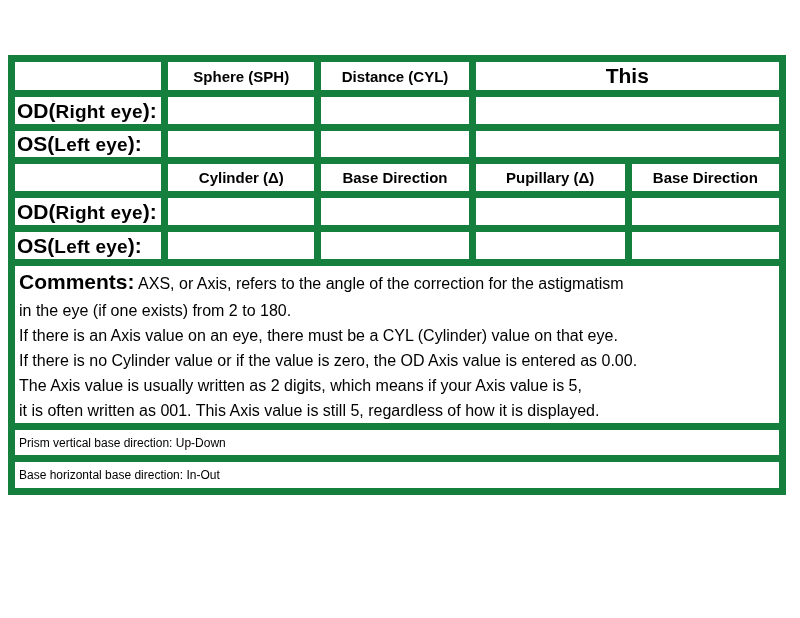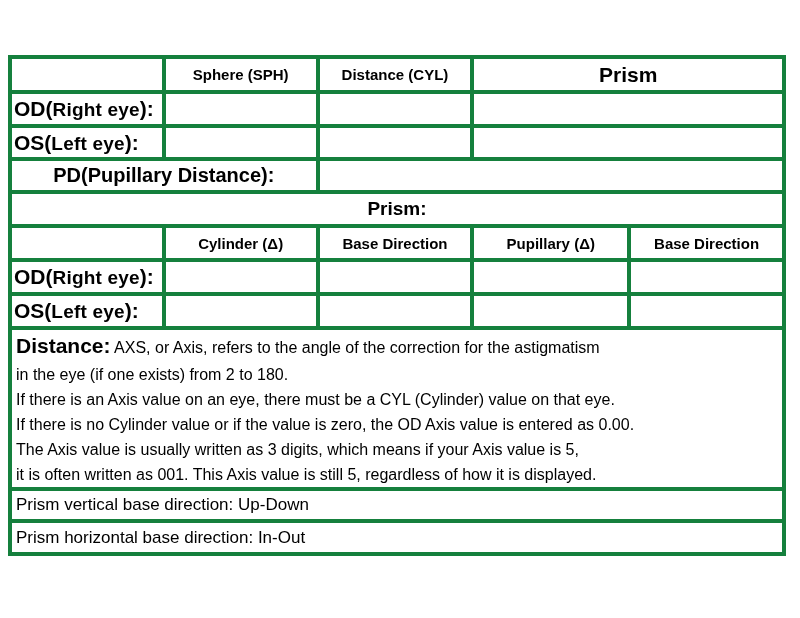--- a/index.html
+++ b/index.html
@@ -18,21 +18,21 @@
     position: absolute;
     left: 8px;
     top: 55px;
     width: 778px;
     border-collapse: collapse;
     border: 4px solid #000000;
     table-layout: fixed;
     background: #ffffff;
   }
   td {
-    border: 4px solid #15803d;
+    border: 7px solid #15803d;
     padding: 0;
     vertical-align: middle;
     overflow: hidden;
   }
   .col-hdr {
     font-weight: bold;
     font-size: 15px;
     text-align: center;
     white-space: nowrap;
   }
@@ -71,21 +71,21 @@
     white-space: nowrap;
   }
   .c-label {
     font-weight: bold;
     font-size: 21px;
   }
   .c-line {
     white-space: nowrap;
   }
   .footer-cell {
-    font-size: 17px;
+    font-size: 12px;
     padding-left: 4px;
     white-space: nowrap;
   }
 </style>
 </head>
 <body>
 
 <table class="rx-table">
   <colgroup>
     <col style="width:153px">
@@ -93,45 +93,38 @@
     <col style="width:154px">
     <col style="width:156px">
     <col style="width:154px">
   </colgroup>
 
   <tbody>
       <tr style="height:35px">
     <td></td>
     <td class="col-hdr">Sphere (SPH)</td>
     <td class="col-hdr">Distance (CYL)</td>
-    <td class="col-hdr axis-hdr" colspan="2">Prism</td>
+    <td class="col-hdr axis-hdr" colspan="2">This</td>
   </tr>
 
   <tr style="height:34px">
     <td class="eye-label"><span>OD(</span><span class="eye-small">Right eye</span><span>):</span></td>
     <td></td>
     <td></td>
     <td colspan="2"></td>
   </tr>
 
   <tr style="height:33px">
     <td class="eye-label"><span>OS(</span><span class="eye-small">Left eye</span><span>):</span></td>
     <td></td>
     <td></td>
     <td colspan="2"></td>
   </tr>
 
-  <tr style="height:33px">
-    <td class="pd-label" colspan="2">PD(Pupillary Distance):</td>
-    <td colspan="3"></td>
-  </tr>
 
-  <tr style="height:34px">
-    <td class="prism-title" colspan="5">Prism:</td>
-  </tr>
 
   <tr style="height:34px">
     <td></td>
     <td class="col-hdr">Cylinder (Δ)</td>
     <td class="col-hdr">Base Direction</td>
     <td class="col-hdr">Pupillary (Δ)</td>
     <td class="col-hdr">Base Direction</td>
   </tr>
 
   <tr style="height:34px">
@@ -145,29 +138,29 @@
   <tr style="height:34px">
     <td class="eye-label"><span>OS(</span><span class="eye-small">Left eye</span><span>):</span></td>
     <td></td>
     <td></td>
     <td></td>
     <td></td>
   </tr>
 
   <tr style="height:158px">
     <td class="comments-cell" colspan="5">
-      <div class="c-first"><span class="c-label">Distance:</span><span> AXS, or Axis, refers to the angle of the correction for the astigmatism</span></div>
+      <div class="c-first"><span class="c-label">Comments:</span><span> AXS, or Axis, refers to the angle of the correction for the astigmatism</span></div>
       <div class="c-line">in the eye (if one exists) from 2 to 180.</div>
       <div class="c-line">If there is an Axis value on an eye, there must be a CYL (Cylinder) value on that eye.</div>
       <div class="c-line">If there is no Cylinder value or if the value is zero, the OD Axis value is entered as 0.00.</div>
-      <div class="c-line">The Axis value is usually written as 3 digits, which means if your Axis value is 5,</div>
+      <div class="c-line">The Axis value is usually written as 2 digits, which means if your Axis value is 5,</div>
       <div class="c-line">it is often written as 001. This Axis value is still 5, regardless of how it is displayed.</div>
     </td>
   </tr>
 
   <tr style="height:32px">
     <td class="footer-cell" colspan="5">Prism vertical base direction: Up-Down</td>
   </tr>
   <tr style="height:33px">
-    <td class="footer-cell" colspan="5">Prism horizontal base direction: In-Out</td>
+    <td class="footer-cell" colspan="5">Base horizontal base direction: In-Out</td>
   </tr>
 </tbody>
   </table>
 
 </body></html>

